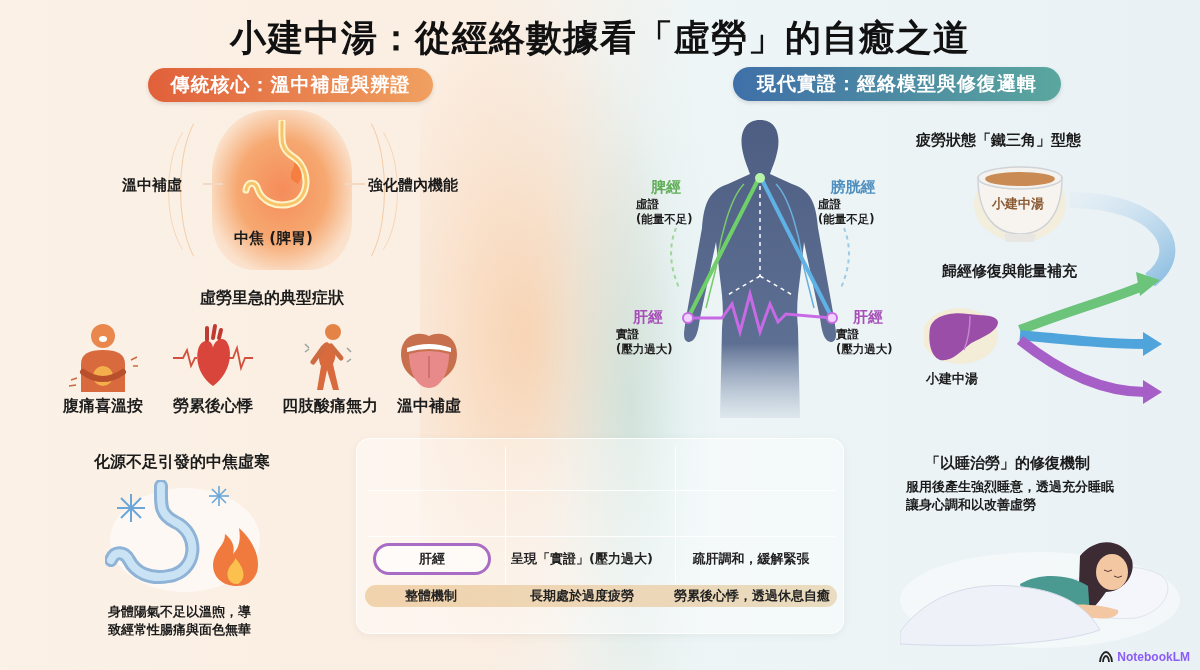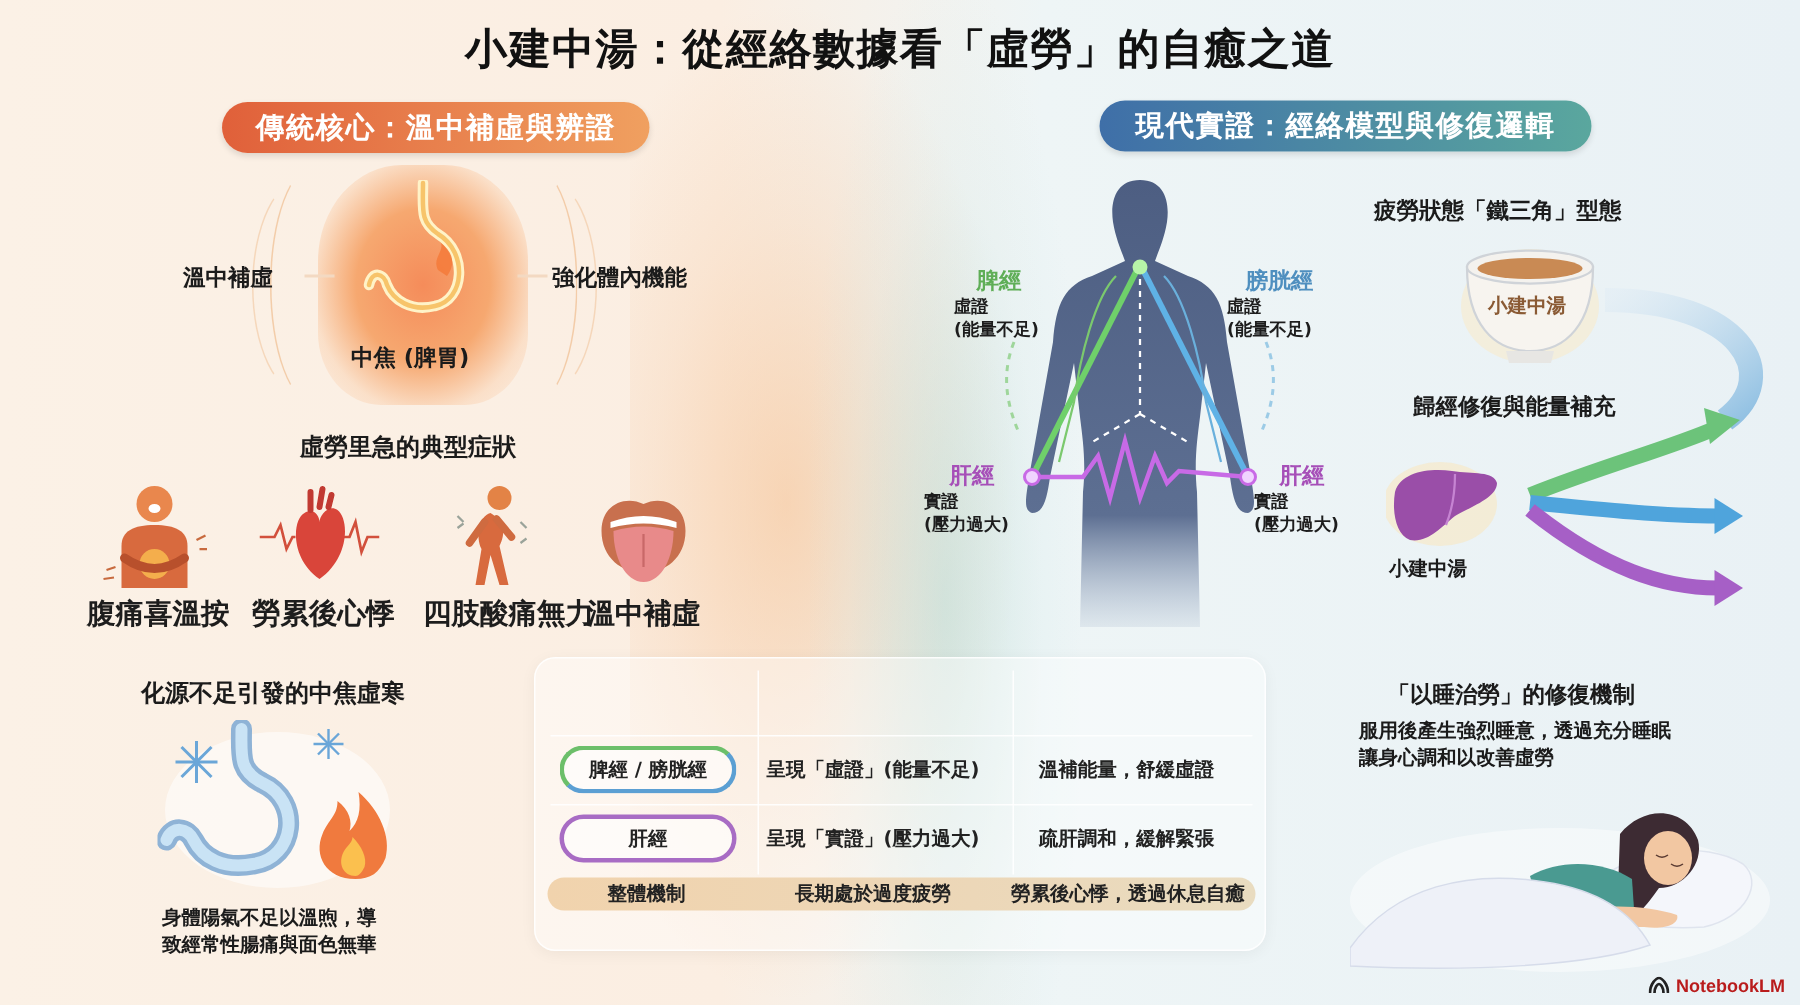--- a/index.html
+++ b/index.html
@@ -14,21 +14,21 @@
   .bg-swirl {
     position: absolute; left: 420px; top: 0; width: 260px; height: 670px;
     background: radial-gradient(ellipse at 40% 50%, rgba(246,190,140,0.55) 0%, rgba(246,200,160,0.25) 40%, rgba(255,255,255,0) 70%);
   }
   .bg-swirl2 {
     position: absolute; left: 540px; top: 0; width: 180px; height: 670px;
     background: radial-gradient(ellipse at 50% 60%, rgba(170,215,210,0.45) 0%, rgba(200,230,230,0.15) 50%, rgba(255,255,255,0) 75%);
   }
   .title {
     position: absolute; top: 14px; left: 0; width: 1200px; text-align: center;
-    font-size: 28px; font-weight: bold; letter-spacing: 1px; color: #111;
+    font-size: 36px; font-weight: bold; letter-spacing: 1px; color: #111;
   }
   .pill {
     position: absolute; height: 34px; border-radius: 17px; color: #fff;
     font-size: 19px; font-weight: bold; display: flex; align-items: center; justify-content: center;
     letter-spacing: 1px; box-shadow: 0 2px 4px rgba(0,0,0,0.12);
   }
   .pill-left { left: 148px; top: 68px; width: 285px; background: linear-gradient(90deg, #e0603a, #f0a060); }
   .pill-right { left: 733px; top: 67px; width: 328px; background: linear-gradient(90deg, #3f6fa8, #5aa79e); }
 
   .label { position: absolute; font-weight: bold; color: #1b1b1b; white-space: nowrap; }
@@ -41,21 +41,21 @@
   .torso {
     position: absolute; left: 212px; top: 110px; width: 140px; height: 160px;
     background: radial-gradient(ellipse at 50% 50%, #f58c5a 0%, #f6a870 45%, rgba(250,200,160,0.4) 75%, rgba(255,230,210,0) 100%);
     border-radius: 40% 40% 30% 30%;
   }
   .ring { position: absolute; border: 1.5px solid rgba(236,170,110,0.45); border-radius: 50%; }
 
   
   .sym { position: absolute; width: 90px; text-align: center; }
   .sym svg { display: block; margin: 0 auto; }
-  .sym-label { font-size: 19px; font-weight: bold; margin-top: 4px; white-space: nowrap; }
+  .sym-label { font-size: 16px; font-weight: bold; margin-top: 4px; white-space: nowrap; }
 
   
   .table-card {
     position: absolute; left: 356px; top: 438px; width: 488px; height: 196px;
     background: rgba(255,255,255,0.42); border: 1.5px solid rgba(255,255,255,0.85);
     border-radius: 14px; box-shadow: 0 2px 10px rgba(0,0,0,0.05);
   }
   .trow { position: absolute; left: 10px; width: 468px; height: 44px; display: flex; align-items: center; }
   .trow .c1 { width: 130px; text-align: center; }
   .trow .c2 { width: 170px; text-align: center; }
@@ -74,21 +74,21 @@
     background: linear-gradient(90deg, #f1d3ad, #ecd7b8 60%, #e9dcc0);
     border-radius: 19px; display: flex; align-items: center;
   }
   .total-row div { font-size: 13px; font-weight: bold; color: #222; text-align: center; }
 
   
   .body-fig { position: absolute; left: 640px; top: 118px; width: 240px; height: 300px; }
 
   .notebook {
     position: absolute; right: 10px; bottom: 6px; font-size: 12px; font-weight: bold;
-    color: #b91c1c; display: flex; align-items: center; gap: 4px; font-family: "Liberation Sans", sans-serif;
+    color: #8b5cf6; display: flex; align-items: center; gap: 4px; font-family: "Liberation Sans", sans-serif;
   }
 </style>
 </head>
 <body>
 
 <div class="bg-swirl"></div>
 <div class="bg-swirl2"></div>
 
 <h1 class="title">小建中湯：從經絡數據看「虛勞」的自癒之道</h1>
 
@@ -173,25 +173,20 @@
   <path d="M132 106 C112 106 104 90 110 76 C114 66 120 64 120 54 C128 60 130 68 128 74 C134 68 136 60 134 48 C148 60 156 78 152 92 C148 102 142 106 132 106 Z" fill="#f07a3e"></path>
   <path d="M132 104 C124 104 120 96 124 88 C126 84 130 82 130 78 C136 84 140 92 138 98 C136 102 134 104 132 104 Z" fill="#fbc04e"></path>
 </svg>
 <div class="label lbl-sm" style="left:108px;top:603px">身體陽氣不足以溫煦，導</div>
 <div class="label lbl-sm" style="left:108px;top:621px">致經常性腸痛與面色無華</div>
 
 <div class="table-card">
   <div class="vline" style="left:148px;top:8px;height:136px"></div>
   <div class="vline" style="left:318px;top:8px;height:136px"></div>
   <div class="hline" style="top:51px"></div>
-  <div class="trow" style="top:52px">
-    <div class="c1"><span class="meridian-pill mp-dual">脾經 / 膀胱經</span></div>
-    <div class="c2">呈現「虛證」(能量不足)</div>
-    <div class="c3">溫補能量，舒緩虛證</div>
-  </div>
   <div class="hline" style="top:97px"></div>
   <div class="trow" style="top:98px">
     <div class="c1"><span class="meridian-pill mp-liver">肝經</span></div>
     <div class="c2">呈現「實證」(壓力過大)</div>
     <div class="c3">疏肝調和，緩解緊張</div>
   </div>
   <div class="total-row">
     <div style="width:132px">整體機制</div>
     <div style="width:170px">長期處於過度疲勞</div>
     <div style="width:170px">勞累後心悸，透過休息自癒</div>

